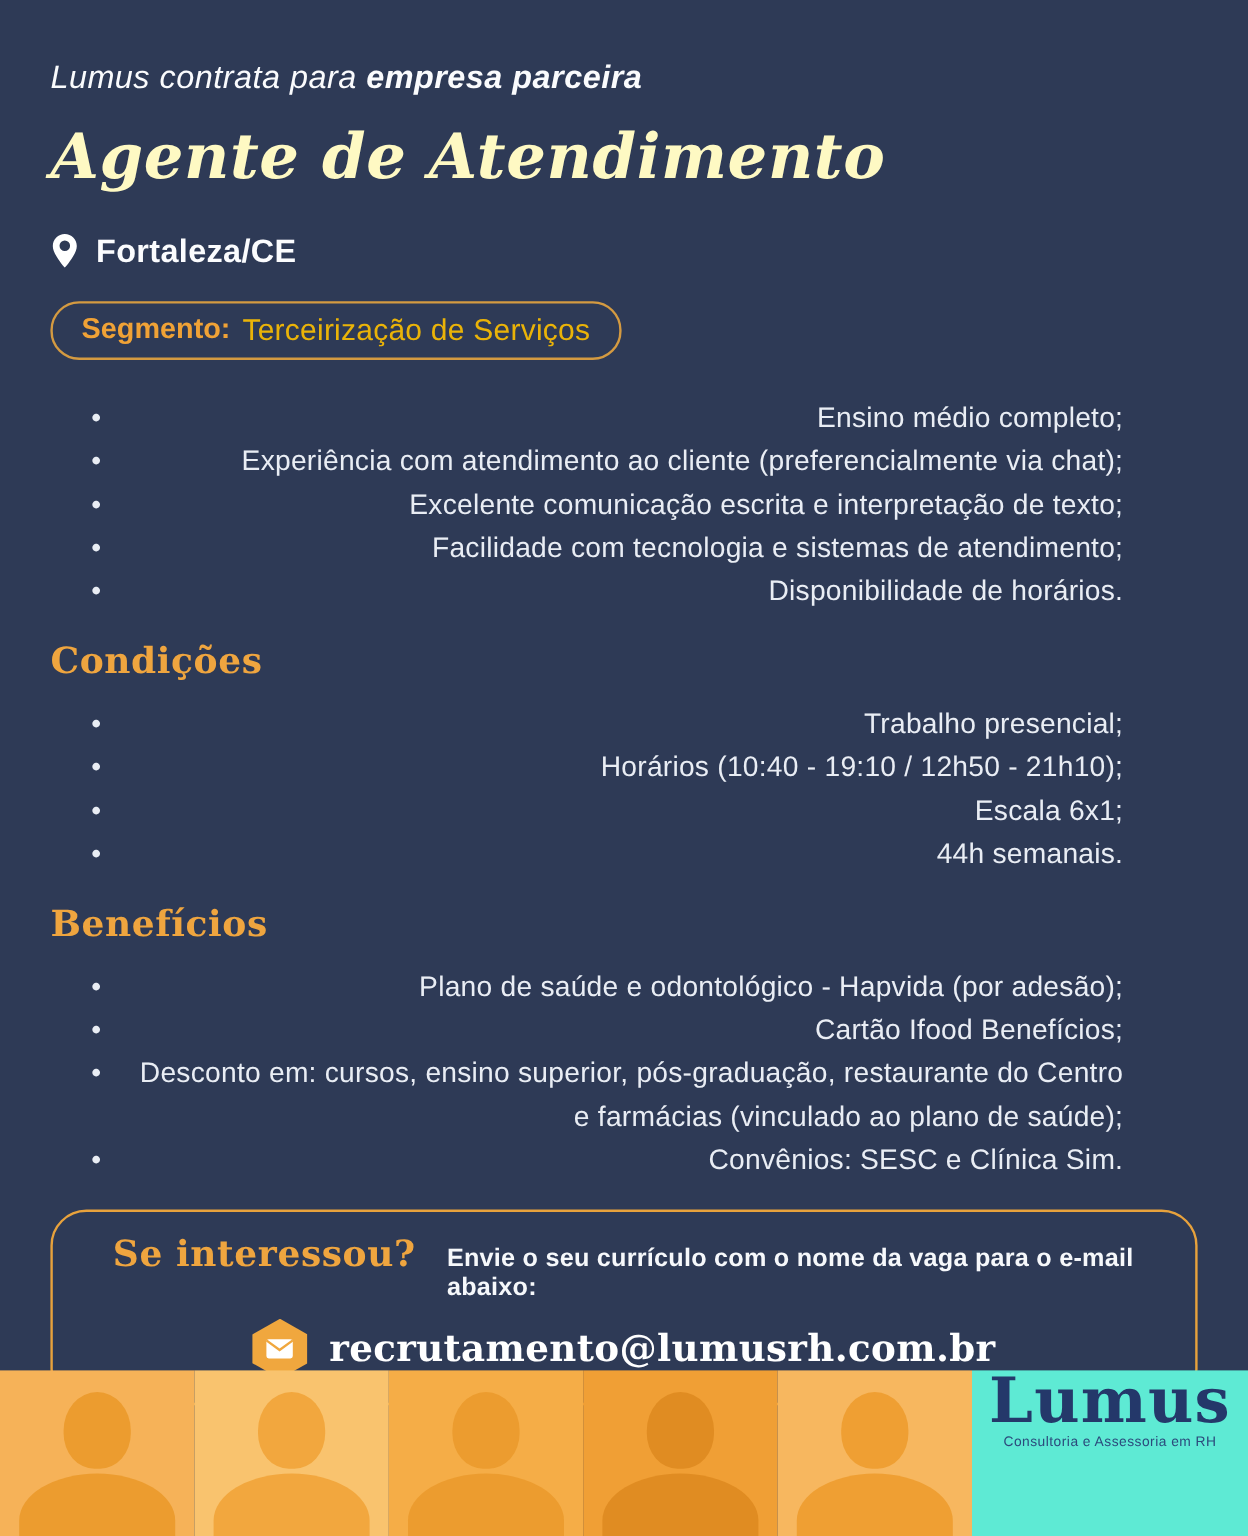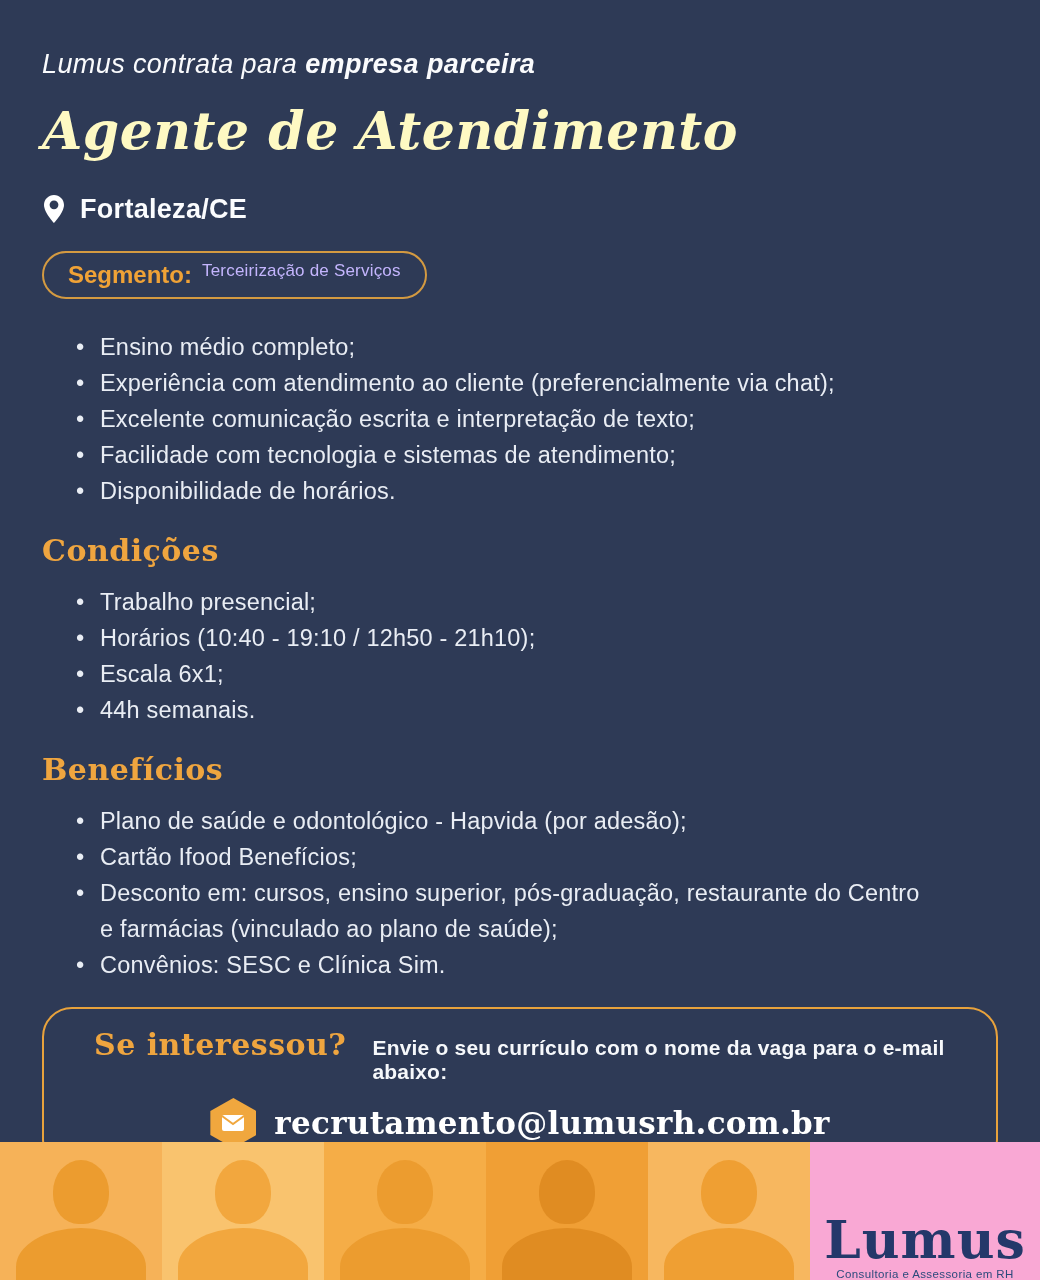--- a/index.html
+++ b/index.html
@@ -31,28 +31,28 @@
   .location { display:flex; align-items:flex-start; gap:14px; margin-bottom:26px; }
   .location svg { display:block; }
   .location-label { font-size: 27px; font-weight: 700; letter-spacing:.3px; color:#fbfcfe; }
 
   .segment-badge {
     display: inline-flex; align-items: flex-start; gap: 10px;
     border: 2px solid #d49a41; border-radius: 24px;
     padding: 8px 24px; margin-bottom: 30px;
   }
   .segment-label { color:#f0a236; font-weight:700; font-size:24px; }
-  .segment-value { color:#c4b5fd; font-size:17px; letter-spacing:.2px; }
+  .segment-value { color:#eab308; font-size:25px; letter-spacing:.2px; }
 
   h2.section-title {
     font-family: "DejaVu Serif", "Liberation Serif", serif;
     font-weight: 700; font-size: 30px; color:#efa53f;
     letter-spacing:.5px; margin-bottom: 16px;
   }
-  ul.bullets { list-style:none; margin:0 0 24px 34px; max-width: 860px; }
+  ul.bullets { list-style:none; margin:0 0 24px 34px; max-width: 860px; text-align: right; }
   ul.bullets li {
     position: relative; padding-left: 24px;
     font-size: 23.5px; line-height: 36px; color:#e9edf4; letter-spacing:.2px;
   }
   ul.bullets li::before {
     content:"•"; position:absolute; left:0; top:0; color:#e9edf4;
   }
 
   .cta-box {
     margin: 6px 0 0 0;
@@ -95,22 +95,22 @@
   .portrait::after { 
     content:""; position:absolute; left:50%; bottom:-26px; transform:translateX(-50%);
     width:130px; height:78px; border-radius:50% 50% 0 0;
     background:#ec9c2f;
   }
   .portrait:nth-child(2)::before,.portrait:nth-child(2)::after{ background:#f2a73e; }
   .portrait:nth-child(4)::before,.portrait:nth-child(4)::after{ background:#e08c22; }
   .portrait:nth-child(5)::before,.portrait:nth-child(5)::after{ background:#ef9f33; }
 
   .logo-area {
-    flex:1; background:#f9a8d4;
-    display:flex; flex-direction:column; align-items:center; justify-content:flex-end;
+    flex:1; background:#5eead4;
+    display:flex; flex-direction:column; align-items:center; justify-content:flex-start;
   }
   .logo-text {
     font-family: "DejaVu Serif", "Liberation Serif", serif;
     font-weight:700; font-size:52px; line-height:52px; color:#24386a; letter-spacing:1px;
   }
   .logo-tagline { font-size:11.5px; color:#2c4a7c; letter-spacing:.4px; margin-top:2px; }
 </style>
 </head>
 <body>
 

